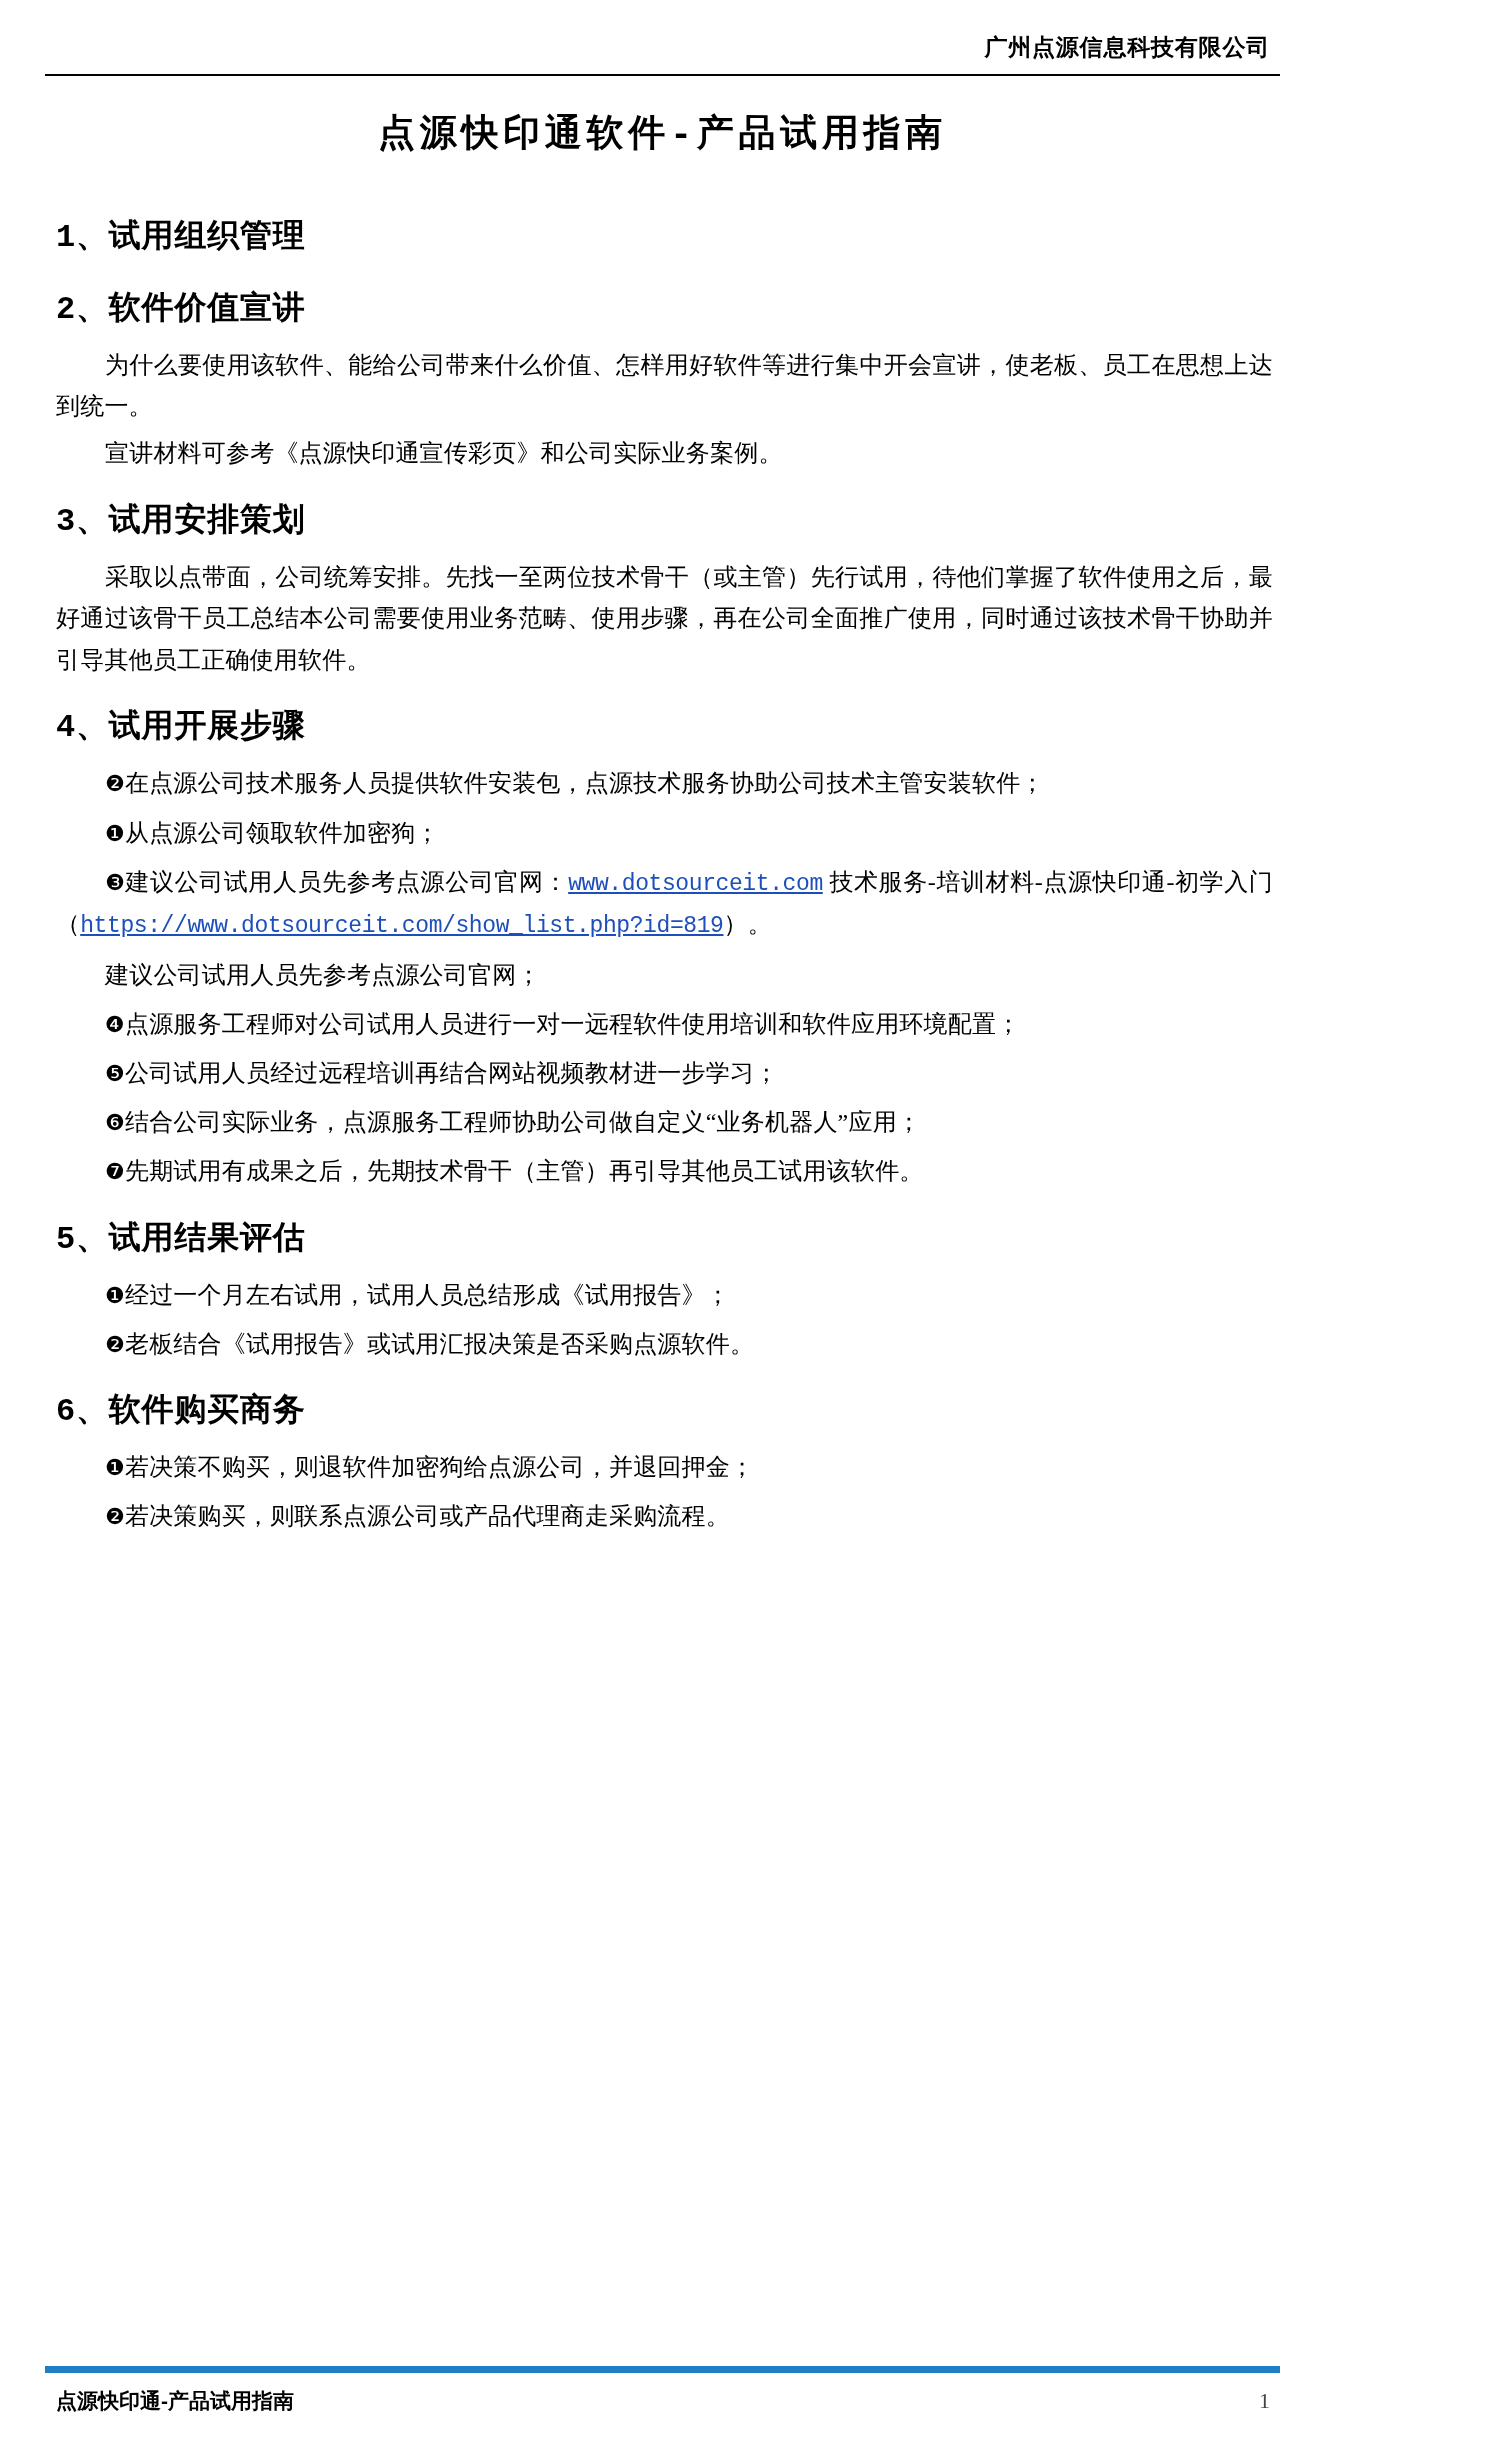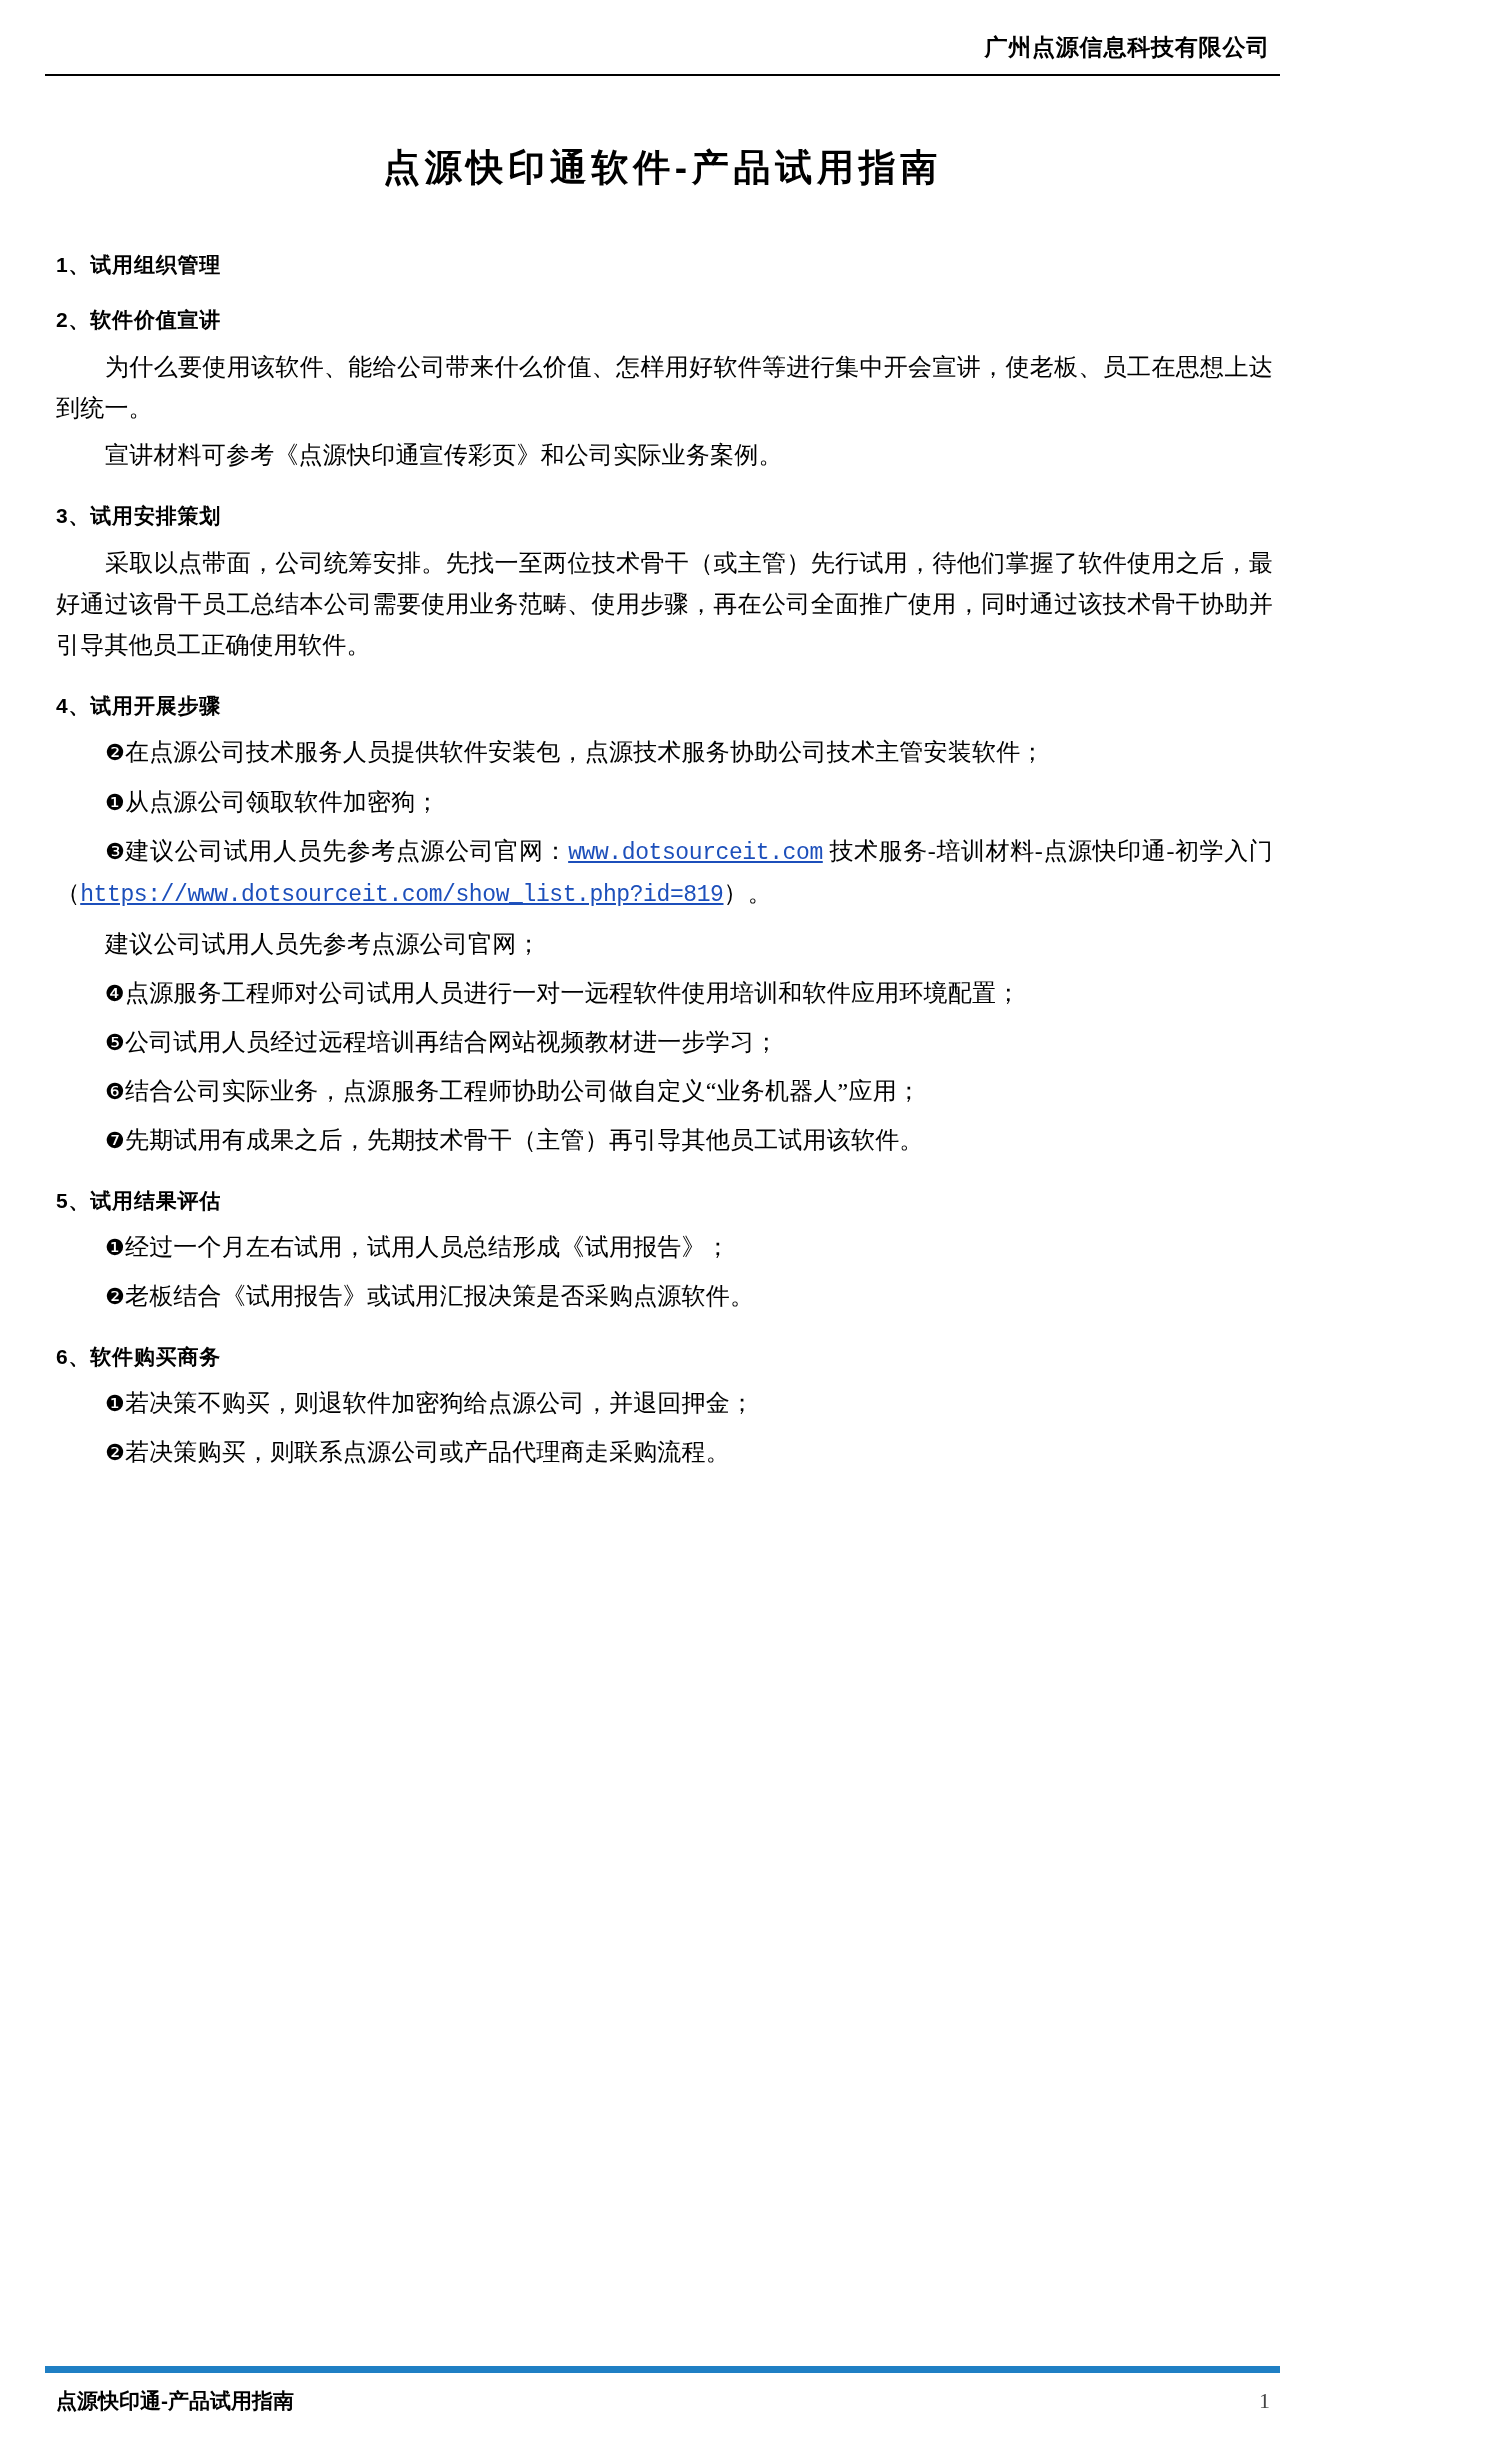--- a/index.html
+++ b/index.html
@@ -34,35 +34,35 @@
     color: #000;
     line-height: 1.2;
   }
   .header-rule {
     margin: 12.5px 45px 0 45px;
     border-bottom: 2.3px solid #000;
   }
   
   .doc-title {
     text-align: center;
-    margin-top: 67px;
-    font-family: Liberation Sans, sans-serif;
+    margin-top: 32px;
+    font-family: Liberation Mono, monospace;
     font-size: 37px;
     font-weight: bold;
     letter-spacing: 4.7px;
     color: #000;
   }
   
   .content {
     padding: 0 52px 0 56px;
     margin-top: 56px;
   }
   .section-head {
-    font-family: Liberation Sans, sans-serif;
-    font-size: 21px;
+    font-family: Liberation Mono, monospace;
+    font-size: 32px;
     font-weight: bold;
     letter-spacing: 0.8px;
     margin: 23.5px 0 11px 0;
     line-height: 1.5;
   }
   .para {
     font-size: 24px;
     line-height: 1.72;
     text-indent: 49px;
     margin: 6.3px 0;

